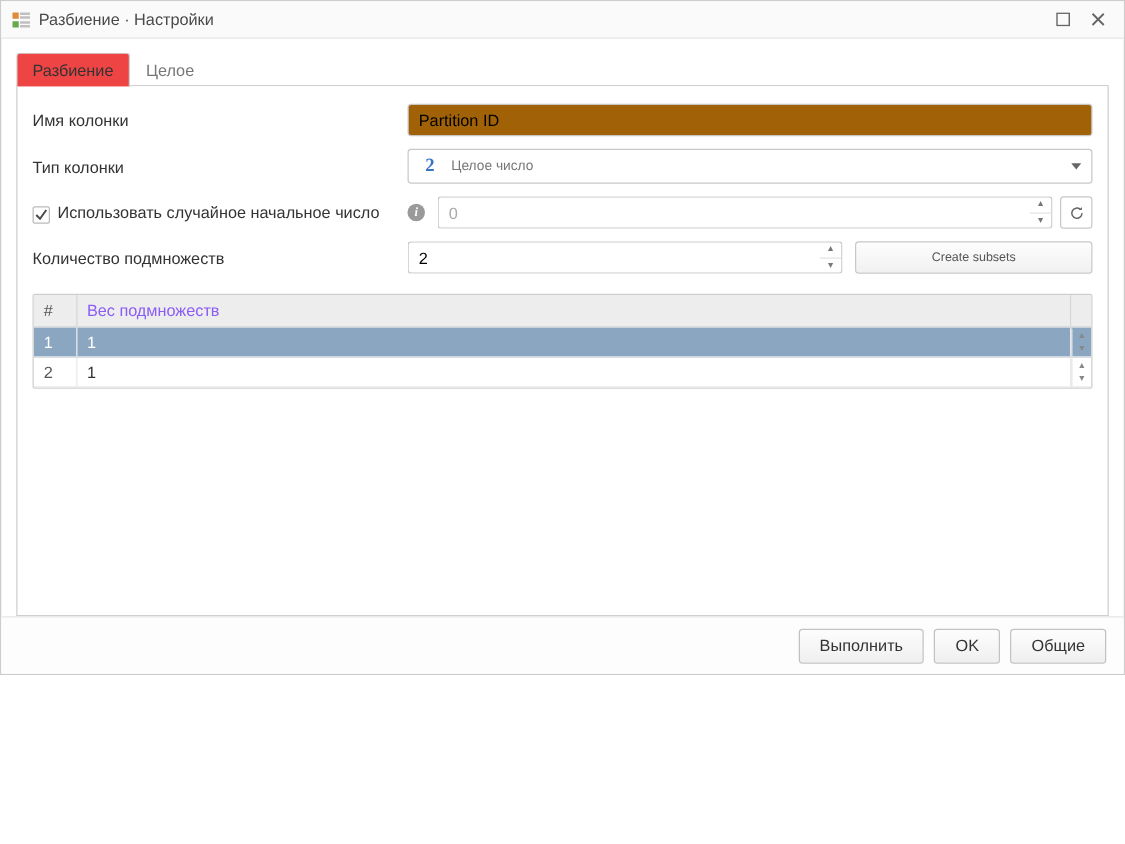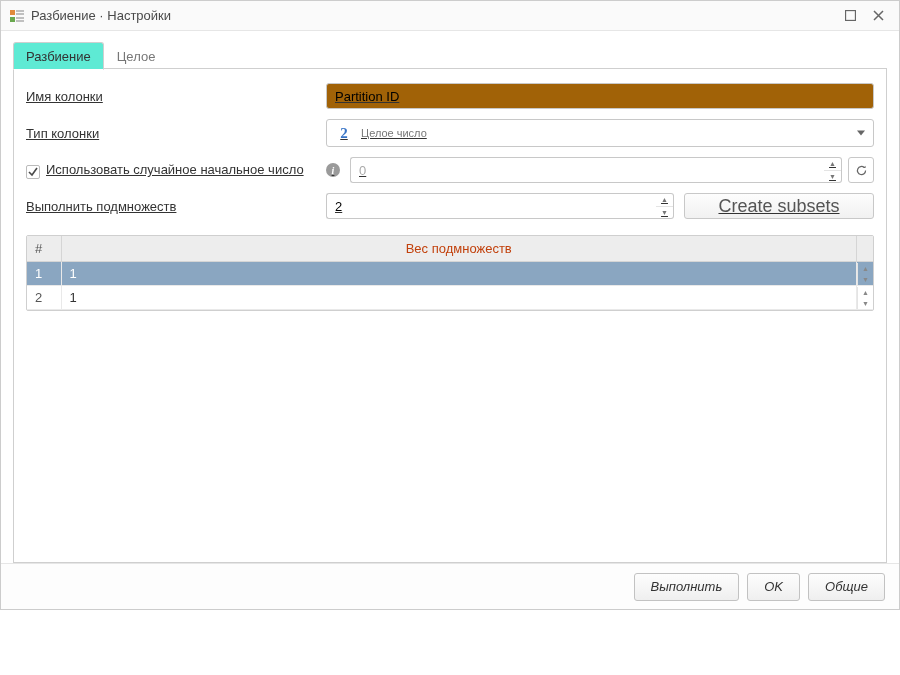--- a/index.html
+++ b/index.html
@@ -6,21 +6,21 @@
   html, body {
     margin: 0; padding: 0;
     width: 900px; height: 675px;
     font-family: -apple-system, "Segoe UI", Arial, sans-serif;
     font-size: 13px;
     color: #333;
     background: #fff;
     overflow: hidden;
   }
   .window {
-    width: 900px; height: 610px;
+    width: 900px; height: 540px;
     display: flex; flex-direction: column;
     border: 1px solid #ccc;
   }
   .titlebar {
     height: 30px;
     display: flex; align-items: center;
     padding: 0 8px;
     border-bottom: 1px solid #e6e6e6;
     background: #fafafa;
   }
@@ -58,39 +58,38 @@
     border: 1px solid transparent;
     border-bottom: none;
     position: relative;
     top: 1px;
     background: transparent;
   }
   .tab.active {
     color: #333;
     border-color: #cfcfcf;
     border-bottom: 1px solid #fff;
-    background: #5eead4;
+    background: #ef4444;
     border-radius: 3px 3px 0 0;
   }
 
   .main-panel {
     flex: 1;
     border: 1px solid #cfcfcf;
     border-top: none;
     padding: 14px 12px 12px 12px;
     display: flex; flex-direction: column;
     background: #fff;
     overflow: hidden;
   }
 
   .form-row {
     display: flex;
     align-items: center;
     margin-bottom: 10px;
-    text-decoration: underline;
   }
   .form-row .label-col {
     width: 300px;
     display: flex; align-items: center;
     color: #333;
     font-size: 13px;
   }
   .form-row .field-col {
     flex: 1;
     display: flex; align-items: center;
@@ -207,42 +206,42 @@
   .refresh-btn svg { width: 13px; height: 13px; }
 
   .create-btn {
     height: 26px;
     padding: 0 12px;
     margin-left: 10px;
     border: 1px solid #c8c8c8;
     border-radius: 3px;
     background: linear-gradient(#fdfdfd,#f1f1f1);
     color: #555;
-    font-size: 18px;
+    font-size: 10px;
     display: inline-flex; align-items: center; justify-content: center;
     min-width: 190px;
   }
 
   .table-wrap {
     margin-top: 6px;
     border: 1px solid #cfcfcf;
     border-radius: 2px;
     overflow: hidden;
   }
   table {
     width: 100%;
     border-collapse: collapse;
     font-size: 13px;
   }
   thead th {
     background: #ededed;
     font-weight: normal;
-    text-align: center;
+    text-align: left;
     padding: 5px 8px;
-    color: #c2410c;
+    color: #8b5cf6;
     border-bottom: 1px solid #d5d5d5;
   }
   thead th + th { border-left: 1px solid #d5d5d5; }
   tbody td {
     padding: 4px 8px;
     border-bottom: 1px solid #e9e9e9;
     color: #333;
   }
   tbody tr.selected td { background: #8aa6c1; color: #fff; }
   tbody td + td { border-left: 1px solid #e9e9e9; }
@@ -270,21 +269,21 @@
   }
   .footer .btn {
     height: 28px;
     padding: 0 16px;
     margin-left: 8px;
     border: 1px solid #c2c2c2;
     border-radius: 3px;
     background: linear-gradient(#fdfdfd,#efefef);
     color: #333;
     font-size: 13px;
-    display: inline-flex; align-items: center; justify-content: center; font-style: italic;
+    display: inline-flex; align-items: center; justify-content: center;
   }
 </style>
 </head>
 <body>
 
 <div class="window">
 
   <div class="titlebar">
     <span class="app-icon">
       <svg viewBox="0 0 16 16">
@@ -369,21 +368,21 @@
             <svg viewBox="0 0 16 16">
                 <path d="M13 8a5 5 0 1 1-1.7-3.7" fill="none" stroke="#666" stroke-width="1.5"></path>
                 <path d="M13 2 L13 5 L10 5 Z" fill="#666"></path>
               </svg>
           </span>
         </div>
       </div>
 
       <div class="form-row">
         <div class="label-col">
-          <span>Выполнить подмножеств</span>
+          <span>Количество подмножеств</span>
         </div>
         <div class="field-col">
           <div class="spinner" style="max-width: none;">
             <input class="spinner-input" value="2" style="">
             <div class="spinner-btns">
               <div class="sp">▲</div>
               <div class="sp">▼</div>
             </div>
           </div>
           <div class="create-btn">

